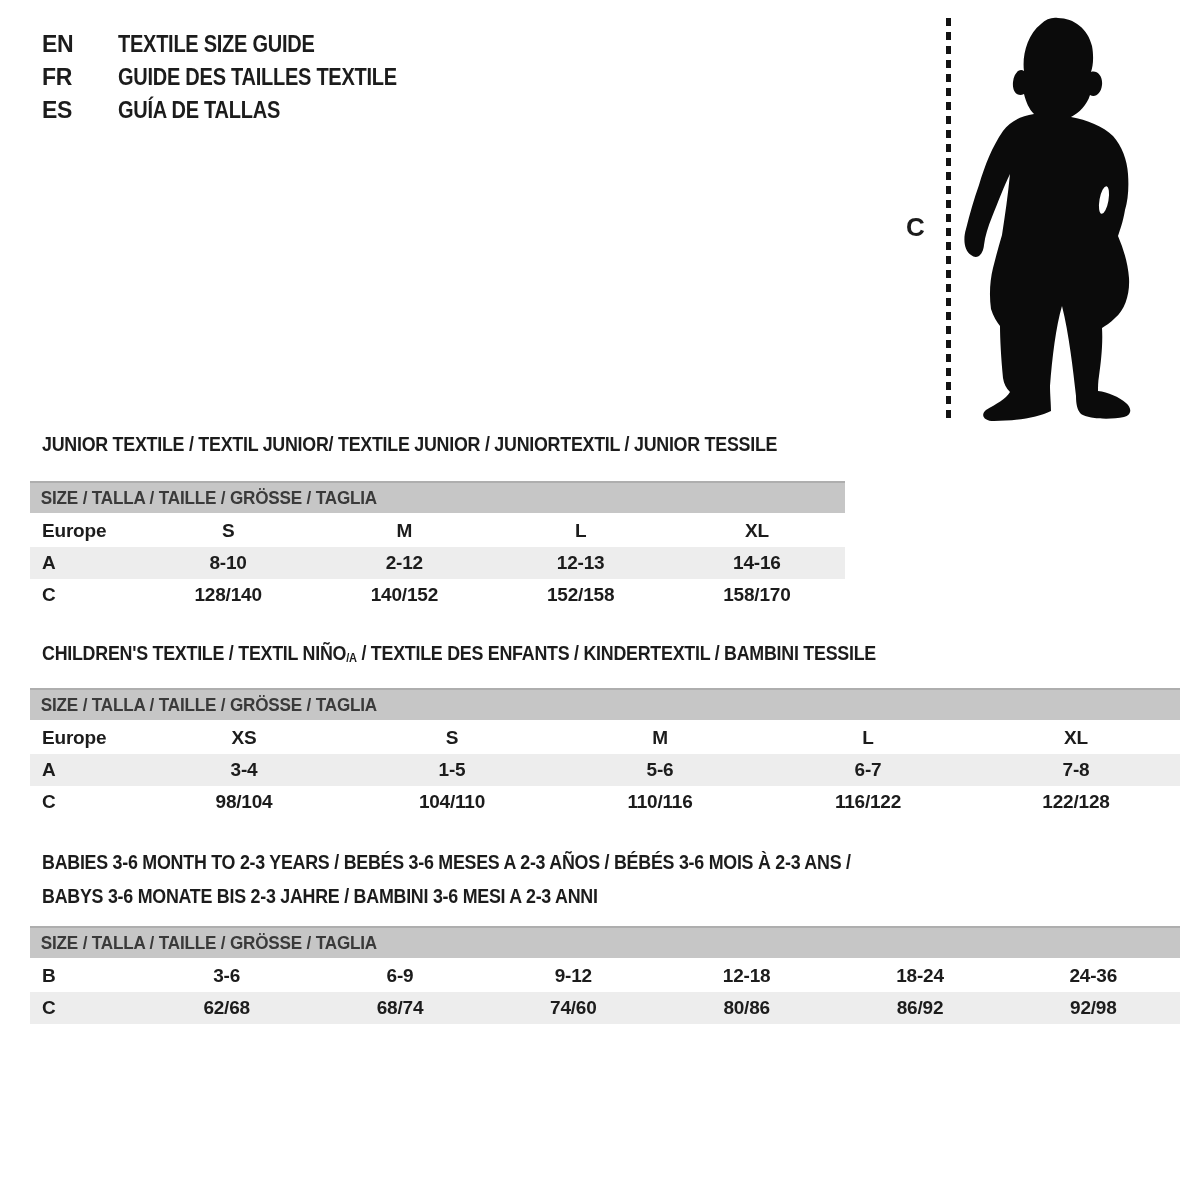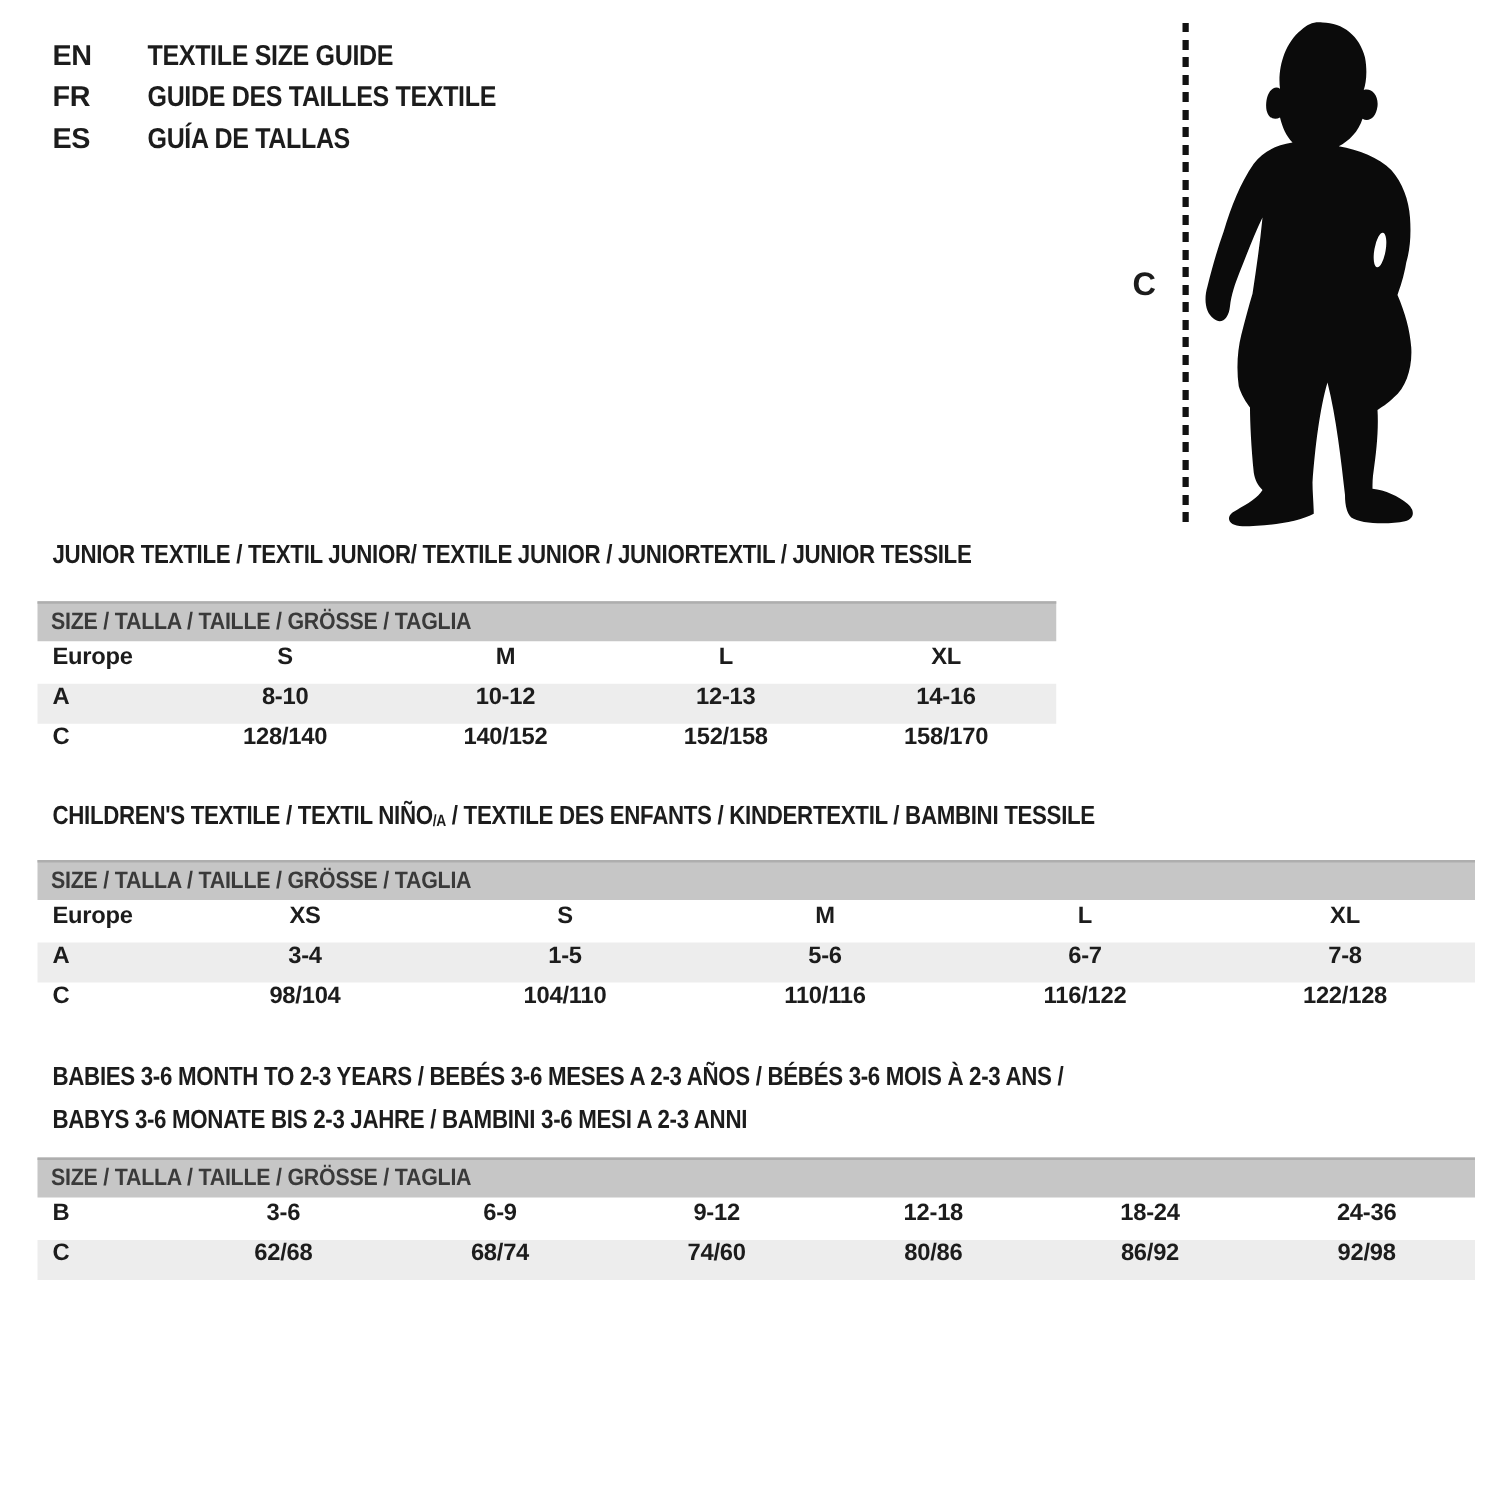--- a/index.html
+++ b/index.html
@@ -23,21 +23,21 @@
   .tbl-title { position:absolute; left:42px; font-size:21px; font-weight:bold; letter-spacing:-0.3px;
                white-space:nowrap; transform:scaleX(0.85); transform-origin:left center; }
   .subscript { font-size:0.62em; vertical-align:-0.12em; }
 
   
   .tbl { position:absolute; left:30px; }
   .tbl-header { height:32px; background:#c6c6c6; border-top:2px solid #aeaeae; margin-bottom:2px;
                 display:flex; align-items:center; }
   .tbl-header span { padding-left:12px; font-size:19px; font-weight:bold; color:#3a3a3a;
                      white-space:nowrap; letter-spacing:-0.2px; transform:scaleX(0.9); transform-origin:left center; }
-  .tbl-row { display:flex; height:32px; }
+  .tbl-row { display:flex; height:32px; align-items:center; }
   .tbl-row.alt { background:#ededed; }
   .cell { font-size:19px; font-weight:bold; letter-spacing:-0.2px; }
   .cell.label { width:110px; padding-left:12px; flex:none; }
   .cell.data { flex:1; text-align:center; }
 
   
   .legend { position:absolute; left:42px; top:1063px; }
   .legend-line { height:31px; font-size:20px; font-weight:bold; letter-spacing:-0.3px; white-space:nowrap;
                  transform:scaleX(0.85); transform-origin:left center; display:flex; align-items:center; }
 
@@ -127,21 +127,21 @@
     <div class="tbl-row">
       <div class="cell label">Europe</div>
       <div class="cell data">S</div>
       <div class="cell data">M</div>
       <div class="cell data">L</div>
       <div class="cell data">XL</div>
     </div>
     <div class="tbl-row alt">
       <div class="cell label">A</div>
       <div class="cell data">8-10</div>
-      <div class="cell data">10-12</div>
+      <div class="cell data">2-12</div>
       <div class="cell data">12-13</div>
       <div class="cell data">14-16</div>
     </div>
     <div class="tbl-row">
       <div class="cell label">C</div>
       <div class="cell data">128/140</div>
       <div class="cell data">140/152</div>
       <div class="cell data">152/158</div>
       <div class="cell data">158/170</div>
     </div>

